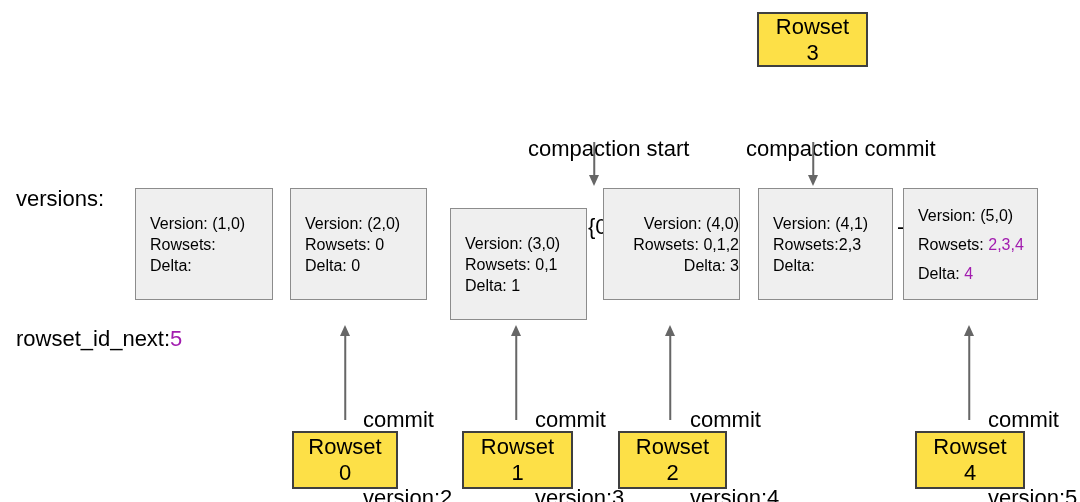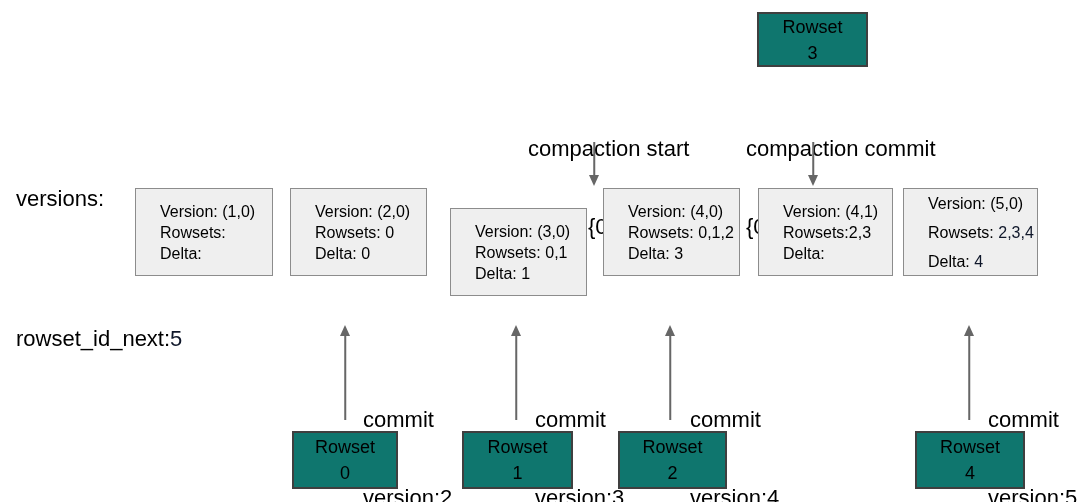--- a/index.html
+++ b/index.html
@@ -14,46 +14,46 @@
   }
   .label {
     position: absolute;
     font-size: 22px;
     line-height: 26px;
     white-space: pre;
   }
   .vbox {
     position: absolute;
     top: 188px;
-    height: 88px;
+    height: 112px;
     box-sizing: border-box;
     background: #efefef;
     border: 1.5px solid #8c8c8c;
     display: flex;
     flex-direction: column;
     justify-content: center;
-    padding-left: 24px;
+    padding-left: 14px;
     font-size: 16px;
     line-height: 21px;
   }
   .vline { white-space: pre; }
   .rbox {
     position: absolute;
     box-sizing: border-box;
-    background: #0f766e;
+    background: #fde047;
     border: 2px solid #3f3f3f;
     display: flex;
     flex-direction: column;
     align-items: center;
     justify-content: center;
     text-align: center;
-    font-size: 18px;
+    font-size: 22px;
     line-height: 26px;
   }
-  .red { color: #0f172a; }
+  .red { color: #a21caf; }
   .arrow { position: absolute; width: 12px; }
   .arrow .shaft {
     position: absolute;
     left: 50%;
     transform: translateX(-50%);
     width: 1.5px;
     background: #666666;
   }
   .arrow.up .shaft { top: 9px; bottom: 0; }
   .arrow.down .shaft { top: 0; bottom: 9px; }
@@ -75,21 +75,21 @@
 
   <div class="rbox" style="left:757px; top:12px; width:111px; height:55px;">
     <div>Rowset</div>
     <div>3</div>
   </div>
 
   <div class="label" style="left:528px; top:84px;">
     <div>compaction start</div>
     <div>input: {0, 1}</div>
   </div>
-  <div class="label" style="left:746px; top:84px;">
+  <div class="label" style="left:746px; top:84px;text-align:right;">
     <div>compaction commit</div>
     <div>{0,1} -&gt; 3</div>
   </div>
 
   <div class="arrow down" style="left:588px; top:142px; height:44px;">
     <div class="shaft"></div>
     <div class="head"></div>
   </div>
   <div class="arrow down" style="left:807px; top:142px; height:44px;">
     <div class="shaft"></div>
@@ -106,21 +106,21 @@
   <div class="vbox" style="left:290px; width:137px;justify-content:center;">
     <div class="vline">Version: (2,0)</div>
     <div class="vline"><span>Rowsets: 0</span><span class="red"></span></div>
     <div class="vline"><span>Delta: 0</span><span class="red"></span></div>
   </div>
   <div class="vbox" style="left:450px; width:137px;margin-top:20px;">
     <div class="vline">Version: (3,0)</div>
     <div class="vline"><span>Rowsets: 0,1</span><span class="red"></span></div>
     <div class="vline"><span>Delta: 1</span><span class="red"></span></div>
   </div>
-  <div class="vbox" style="left:603px; width:137px;">
+  <div class="vbox" style="left:603px; width:137px;align-items:flex-end;">
     <div class="vline">Version: (4,0)</div>
     <div class="vline"><span>Rowsets: 0,1,2</span><span class="red"></span></div>
     <div class="vline"><span>Delta: 3</span><span class="red"></span></div>
   </div>
   <div class="vbox" style="left:758px; width:135px;">
     <div class="vline">Version: (4,1)</div>
     <div class="vline"><span>Rowsets:2,3</span><span class="red"></span></div>
     <div class="vline"><span>Delta:</span><span class="red"></span></div>
   </div>
   <div class="vbox" style="left:903px; width:135px;gap:8px;">

